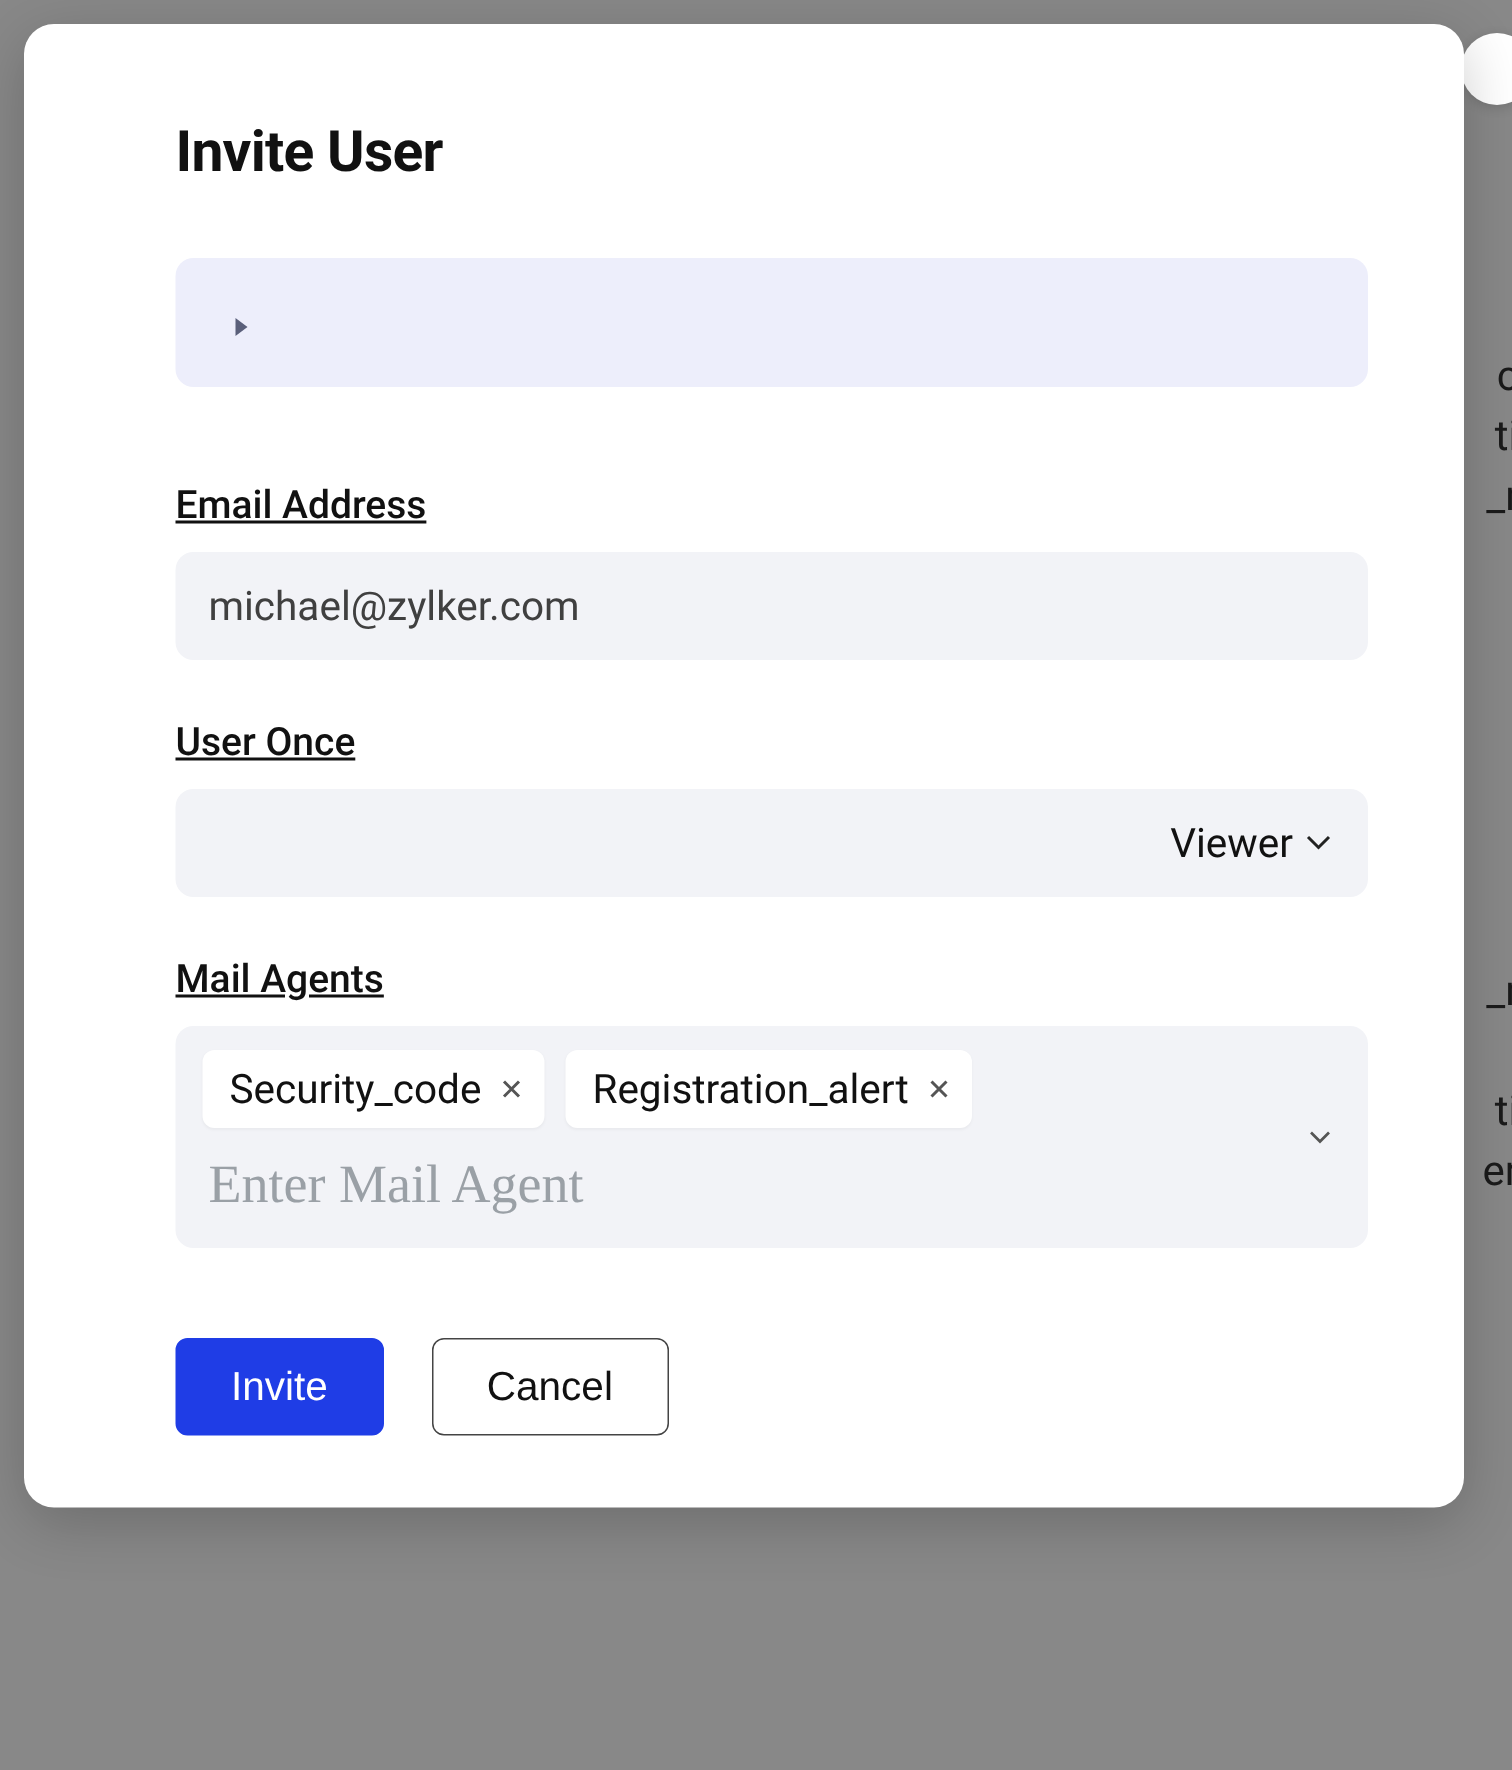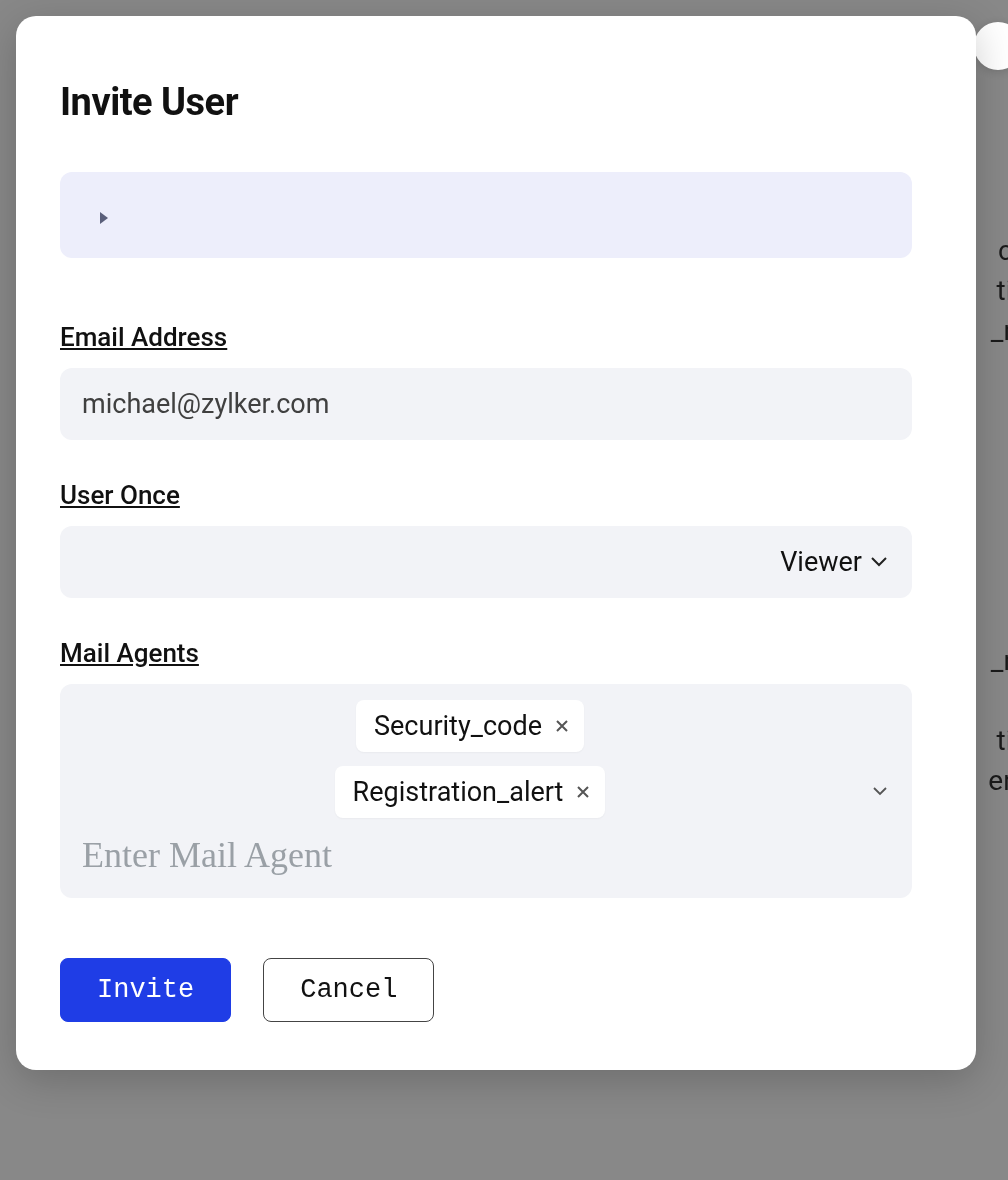--- a/index.html
+++ b/index.html
@@ -22,21 +22,21 @@
       font-size: 28px;
       line-height: 1.5;
     }
     .modal {
       position: absolute;
       top: 16px;
       left: 16px;
       width: 960px;
       background: #fff;
       border-radius: 20px;
-      padding: 64px 64px 48px 44px;
+      padding: 64px 64px 48px 101px;
       box-shadow: 0 10px 40px rgba(0,0,0,0.2);
     }
     .modal-title {
       font-size: 38px;
       font-weight: 700;
       color: #111;
       letter-spacing: -0.5px;
       margin-bottom: 48px;
     }
     .info-banner {
@@ -122,21 +122,20 @@
       border: none;
       border-radius: 12px;
       padding: 16px 50px 16px 18px;
       position: relative;
     }
     .tags-row {
       display: flex;
       flex-wrap: wrap;
       gap: 14px;
       align-items: center;
-      flex-direction: column;
     }
     .tag {
       background: #fff;
       border-radius: 8px;
       padding: 10px 14px 10px 18px;
       display: inline-flex;
       align-items: center;
       gap: 12px;
       font-size: 27px;
       color: #111;
@@ -180,21 +179,21 @@
     .actions {
       display: flex;
       gap: 32px;
       margin-top: 60px;
     }
     .btn {
       font-size: 27px;
       border-radius: 8px;
       padding: 16px 36px;
       cursor: pointer;
-      font-family: Liberation Mono, monospace;
+      font-family: Liberation Sans, sans-serif;
       border: 1px solid transparent;
     }
     .btn-primary {
       background: #1f3de6;
       color: #fff;
       border-color: #1f3de6;
     }
     .btn-secondary {
       background: #fff;
       color: #111;

